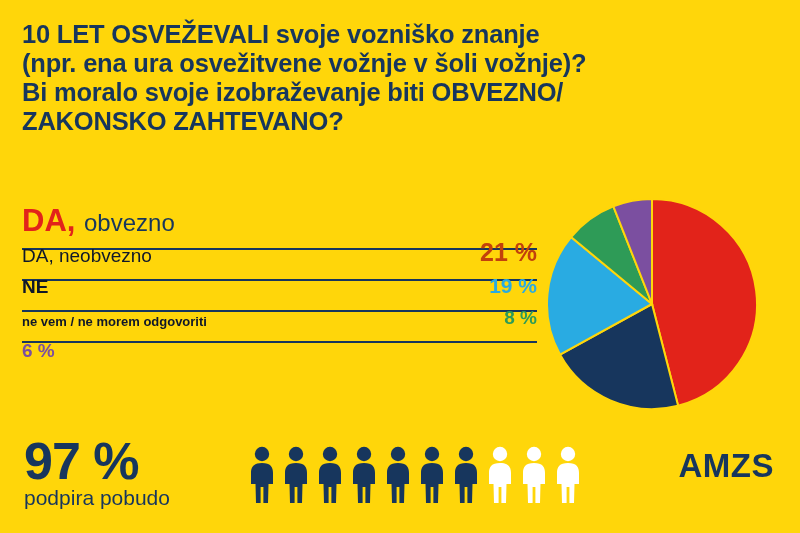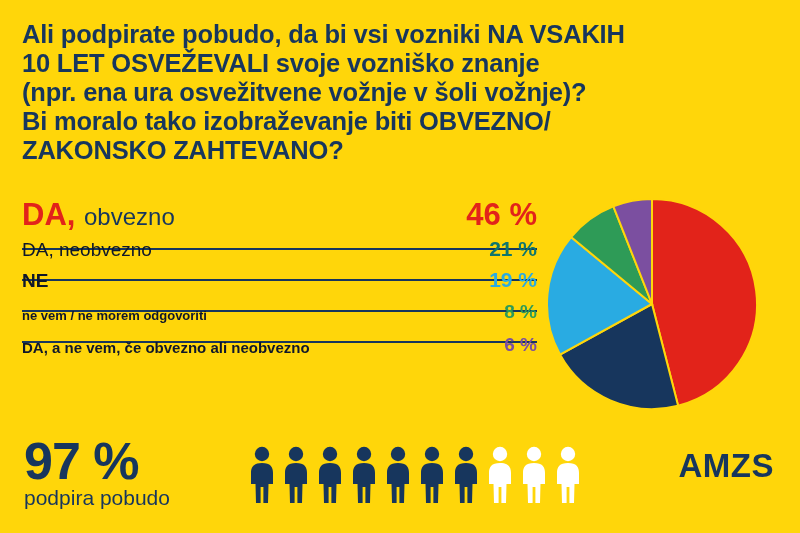--- a/index.html
+++ b/index.html
@@ -33,32 +33,32 @@
     left: 22px; top: 206px;
     width: 515px;
   }
   .row {
     position: relative;
     height: 31px;
     border-bottom: 2px solid #17365D;
     display: flex;
     align-items: flex-end;
     justify-content: space-between;
-    padding-bottom: 18px;
+    padding-bottom: 12px;
   }
   .row.big { height: 44px; border-bottom-width: 2px; }
   .row .label { color:#0f172a; }
   .row .value { font-weight: bold; }
 
   .row1 .label { font-size: 31px; font-weight: bold; color:#E2231A; line-height:1; }
   .row1 .label .sub { font-size: 24px; font-weight: normal; color:#17365D; }
   .row1 .value { font-size: 31px; color:#E2231A; line-height:1; }
 
   .row2 .label { font-size: 19px; }
-  .row2 .value { font-size: 21px; color:#0f766e; }
+  .row2 .value { font-size: 25px; color:#c2410c; }
 
   .row3 .label { font-size: 19px; font-weight: bold; }
   .row3 .value { font-size: 21px; color:#29ABE2;margin-top:15px; }
 
   .row4 .label { font-size: 13px; font-weight: bold; }
   .row4 .value { font-size: 19px; color:#2E9B57; }
 
   .row5 { border-bottom: none; }
   .row5 .label { font-size: 15px; font-weight: bold; }
   .row5 .value { font-size: 19px; color:#7B4FA0; }
@@ -108,54 +108,51 @@
     letter-spacing: 0.5px;
     text-align: right;
   }
 </style>
 </head>
 <body>
 
 <div class="stage">
 
   <div class="headline">
-    <span class="ln">Ali podpirate pobudo, da bi vsi vozniki NA VSAKIH</span>
     <span class="ln">10 LET OSVEŽEVALI svoje vozniško znanje</span>
     <span class="ln light">(npr. ena ura osvežitvene vožnje v šoli vožnje)?</span>
-    <span class="ln">Bi moralo tako izobraževanje biti OBVEZNO/</span>
+    <span class="ln">Bi moralo svoje izobraževanje biti OBVEZNO/</span>
     <span class="ln">ZAKONSKO ZAHTEVANO?</span>
   </div>
 
   <div class="results">
 
     <div class="row row1 big">
       <div class="label">
         <span>DA,</span>
         <span class="sub">obvezno</span>
       </div>
-      <div class="value">46 %</div>
     </div>
 
     <div class="row row2">
       <div class="label">DA, neobvezno</div>
       <div class="value">21 %</div>
     </div>
 
     <div class="row row3">
       <div class="label">NE</div>
       <div class="value">19 %</div>
     </div>
 
     <div class="row row4">
       <div class="label">ne vem / ne morem odgovoriti</div>
       <div class="value">8 %</div>
     </div>
 
     <div class="row row5">
-      <div class="label">DA, a ne vem, če obvezno ali neobvezno</div>
       <div class="value">6 %</div>
     </div>
 
   </div>
 
   <div class="pie-wrap">
     <svg id="pie-svg" width="212" height="212" viewBox="0 0 212 212">
         <path d="M 106 106 L 106.00 1.00 A 105 105 0 0 1 132.11 207.70 Z" fill="#E2231A" stroke="#FFD60A" stroke-width="2"></path>
         <path d="M 106 106 L 132.11 207.70 A 105 105 0 0 1 13.99 156.58 Z" fill="#17365D" stroke="#FFD60A" stroke-width="2"></path>
         <path d="M 106 106 L 13.99 156.58 A 105 105 0 0 1 25.10 39.07 Z" fill="#29ABE2" stroke="#FFD60A" stroke-width="2"></path>

